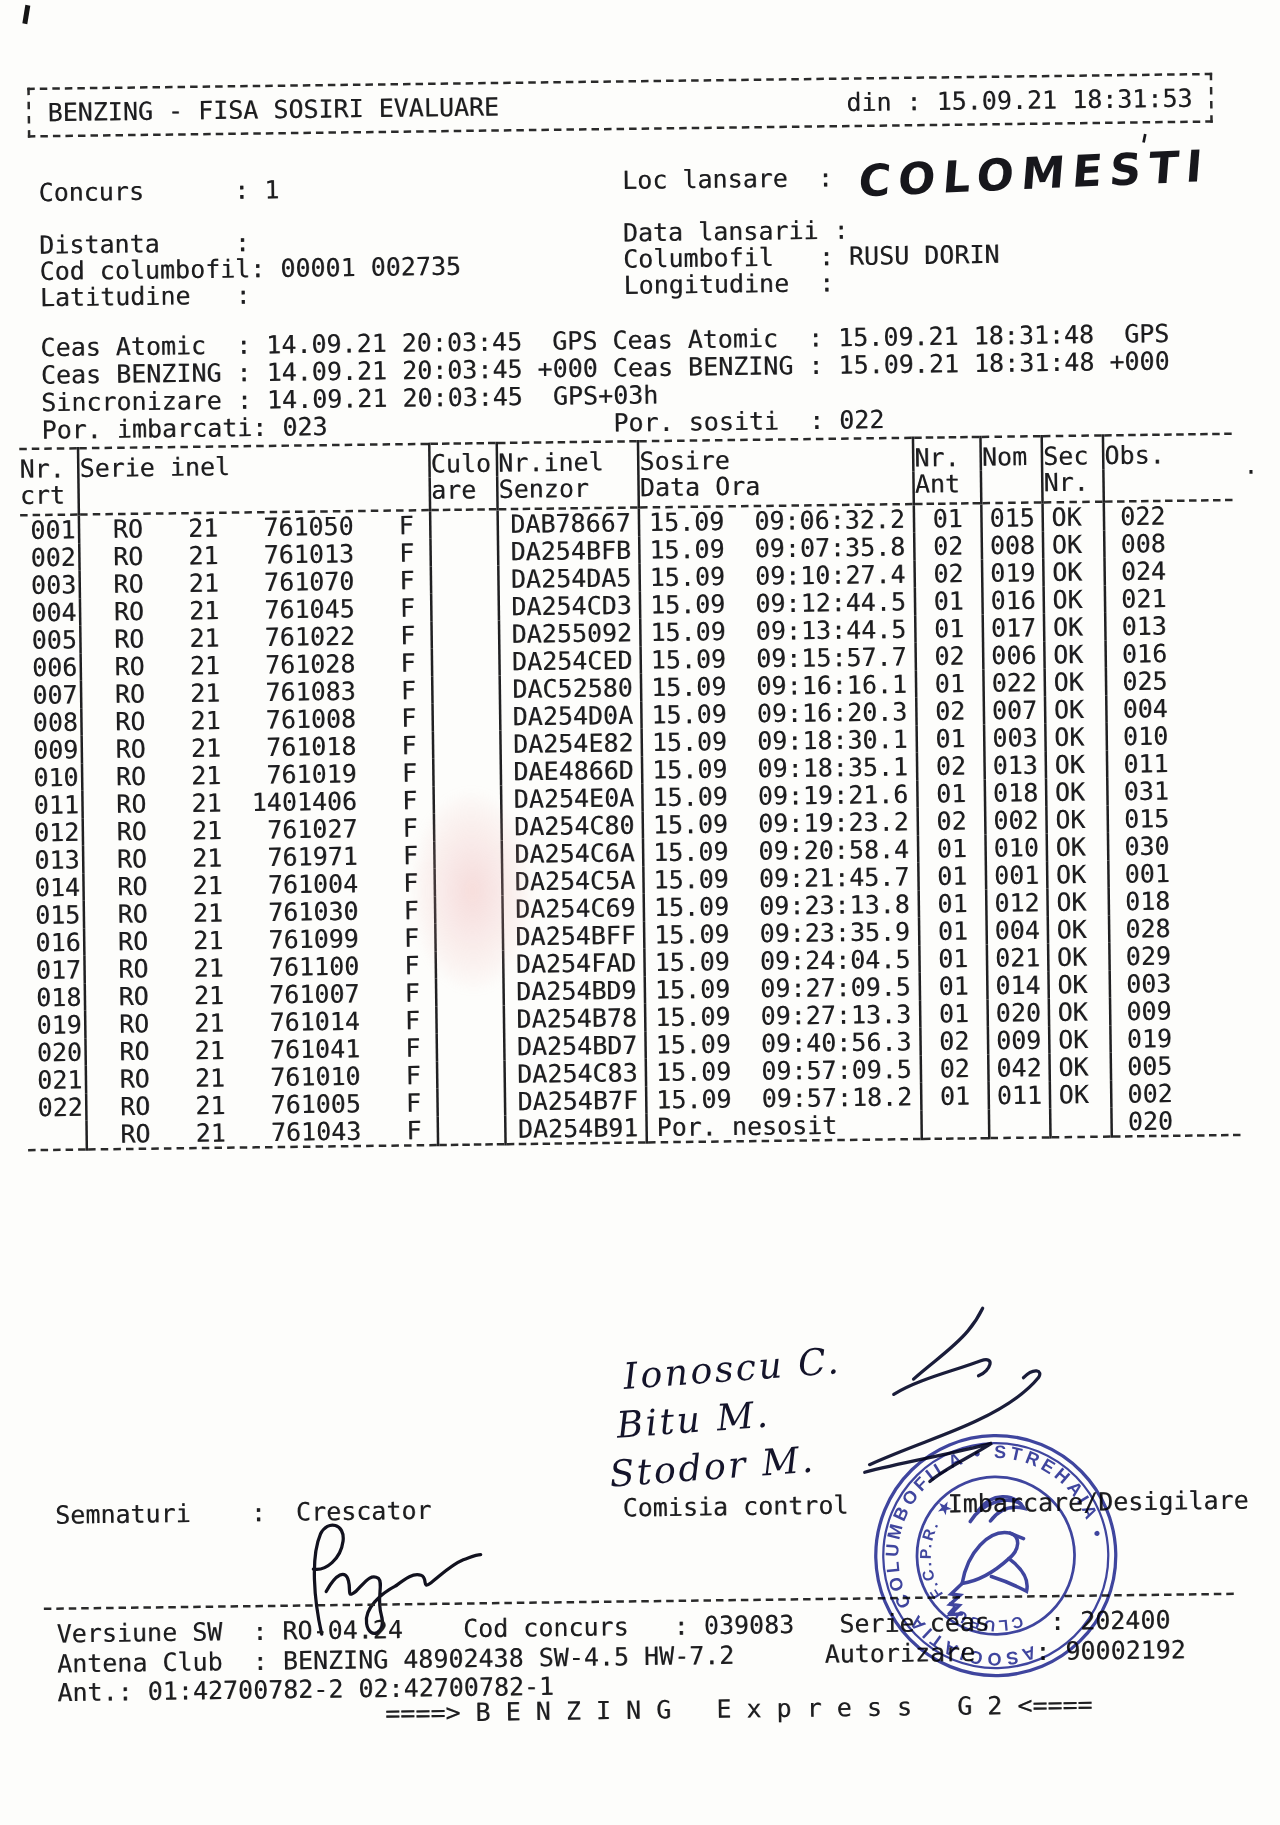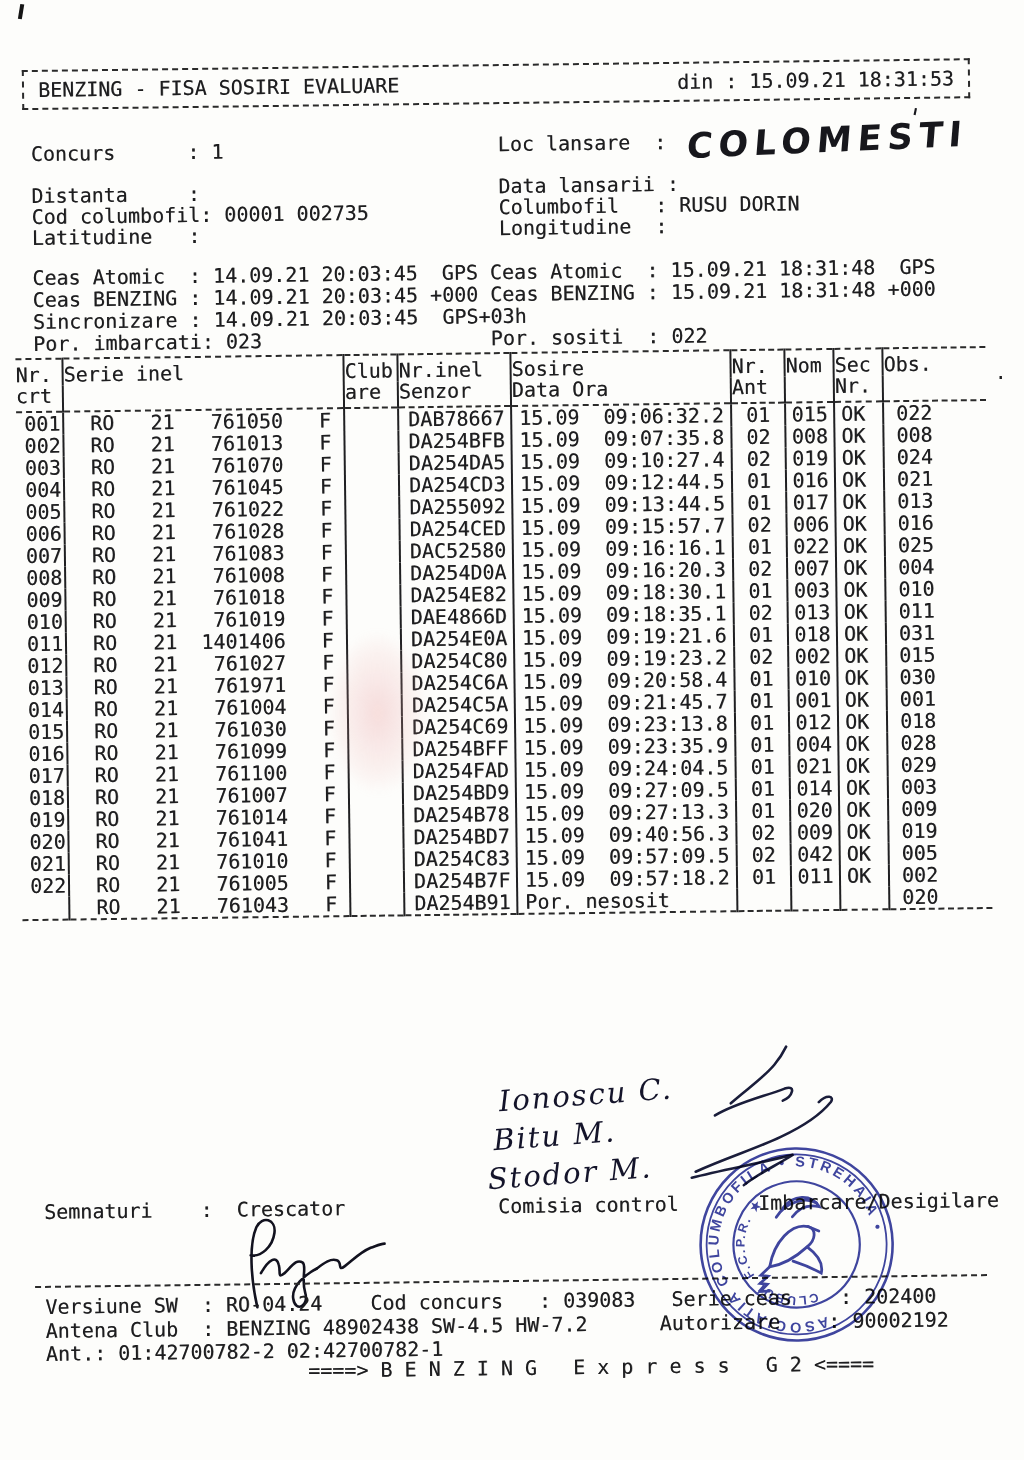--- a/index.html
+++ b/index.html
@@ -111,21 +111,21 @@
           <col style="width:220px">
           <col style="width:54px">
       <col style="width:49px">
           <col style="width:49px">
           <col style="width:103px">
     </colgroup>
     <thead>
       <tr class="h1">
         <td class="hpad1">Nr.</td>
         <td class="vl hpad2">Serie inel</td>
-        <td class="vl hpad3">Club</td>
+        <td class="vl hpad3">Culo</td>
         <td class="vl hpad4">Nr.inel</td>
         <td class="vl hpad5">Sosire</td>
         <td class="vl hpad6">Nr.</td>
         <td class="vl hpad7">Nom</td>
         <td class="vl hpad8">Sec</td>
         <td class="vl hpad9">Obs.</td>
       </tr>
       <tr class="h2">
         <td class="hpad1">crt</td>
         <td class="vl hpad2"></td>

